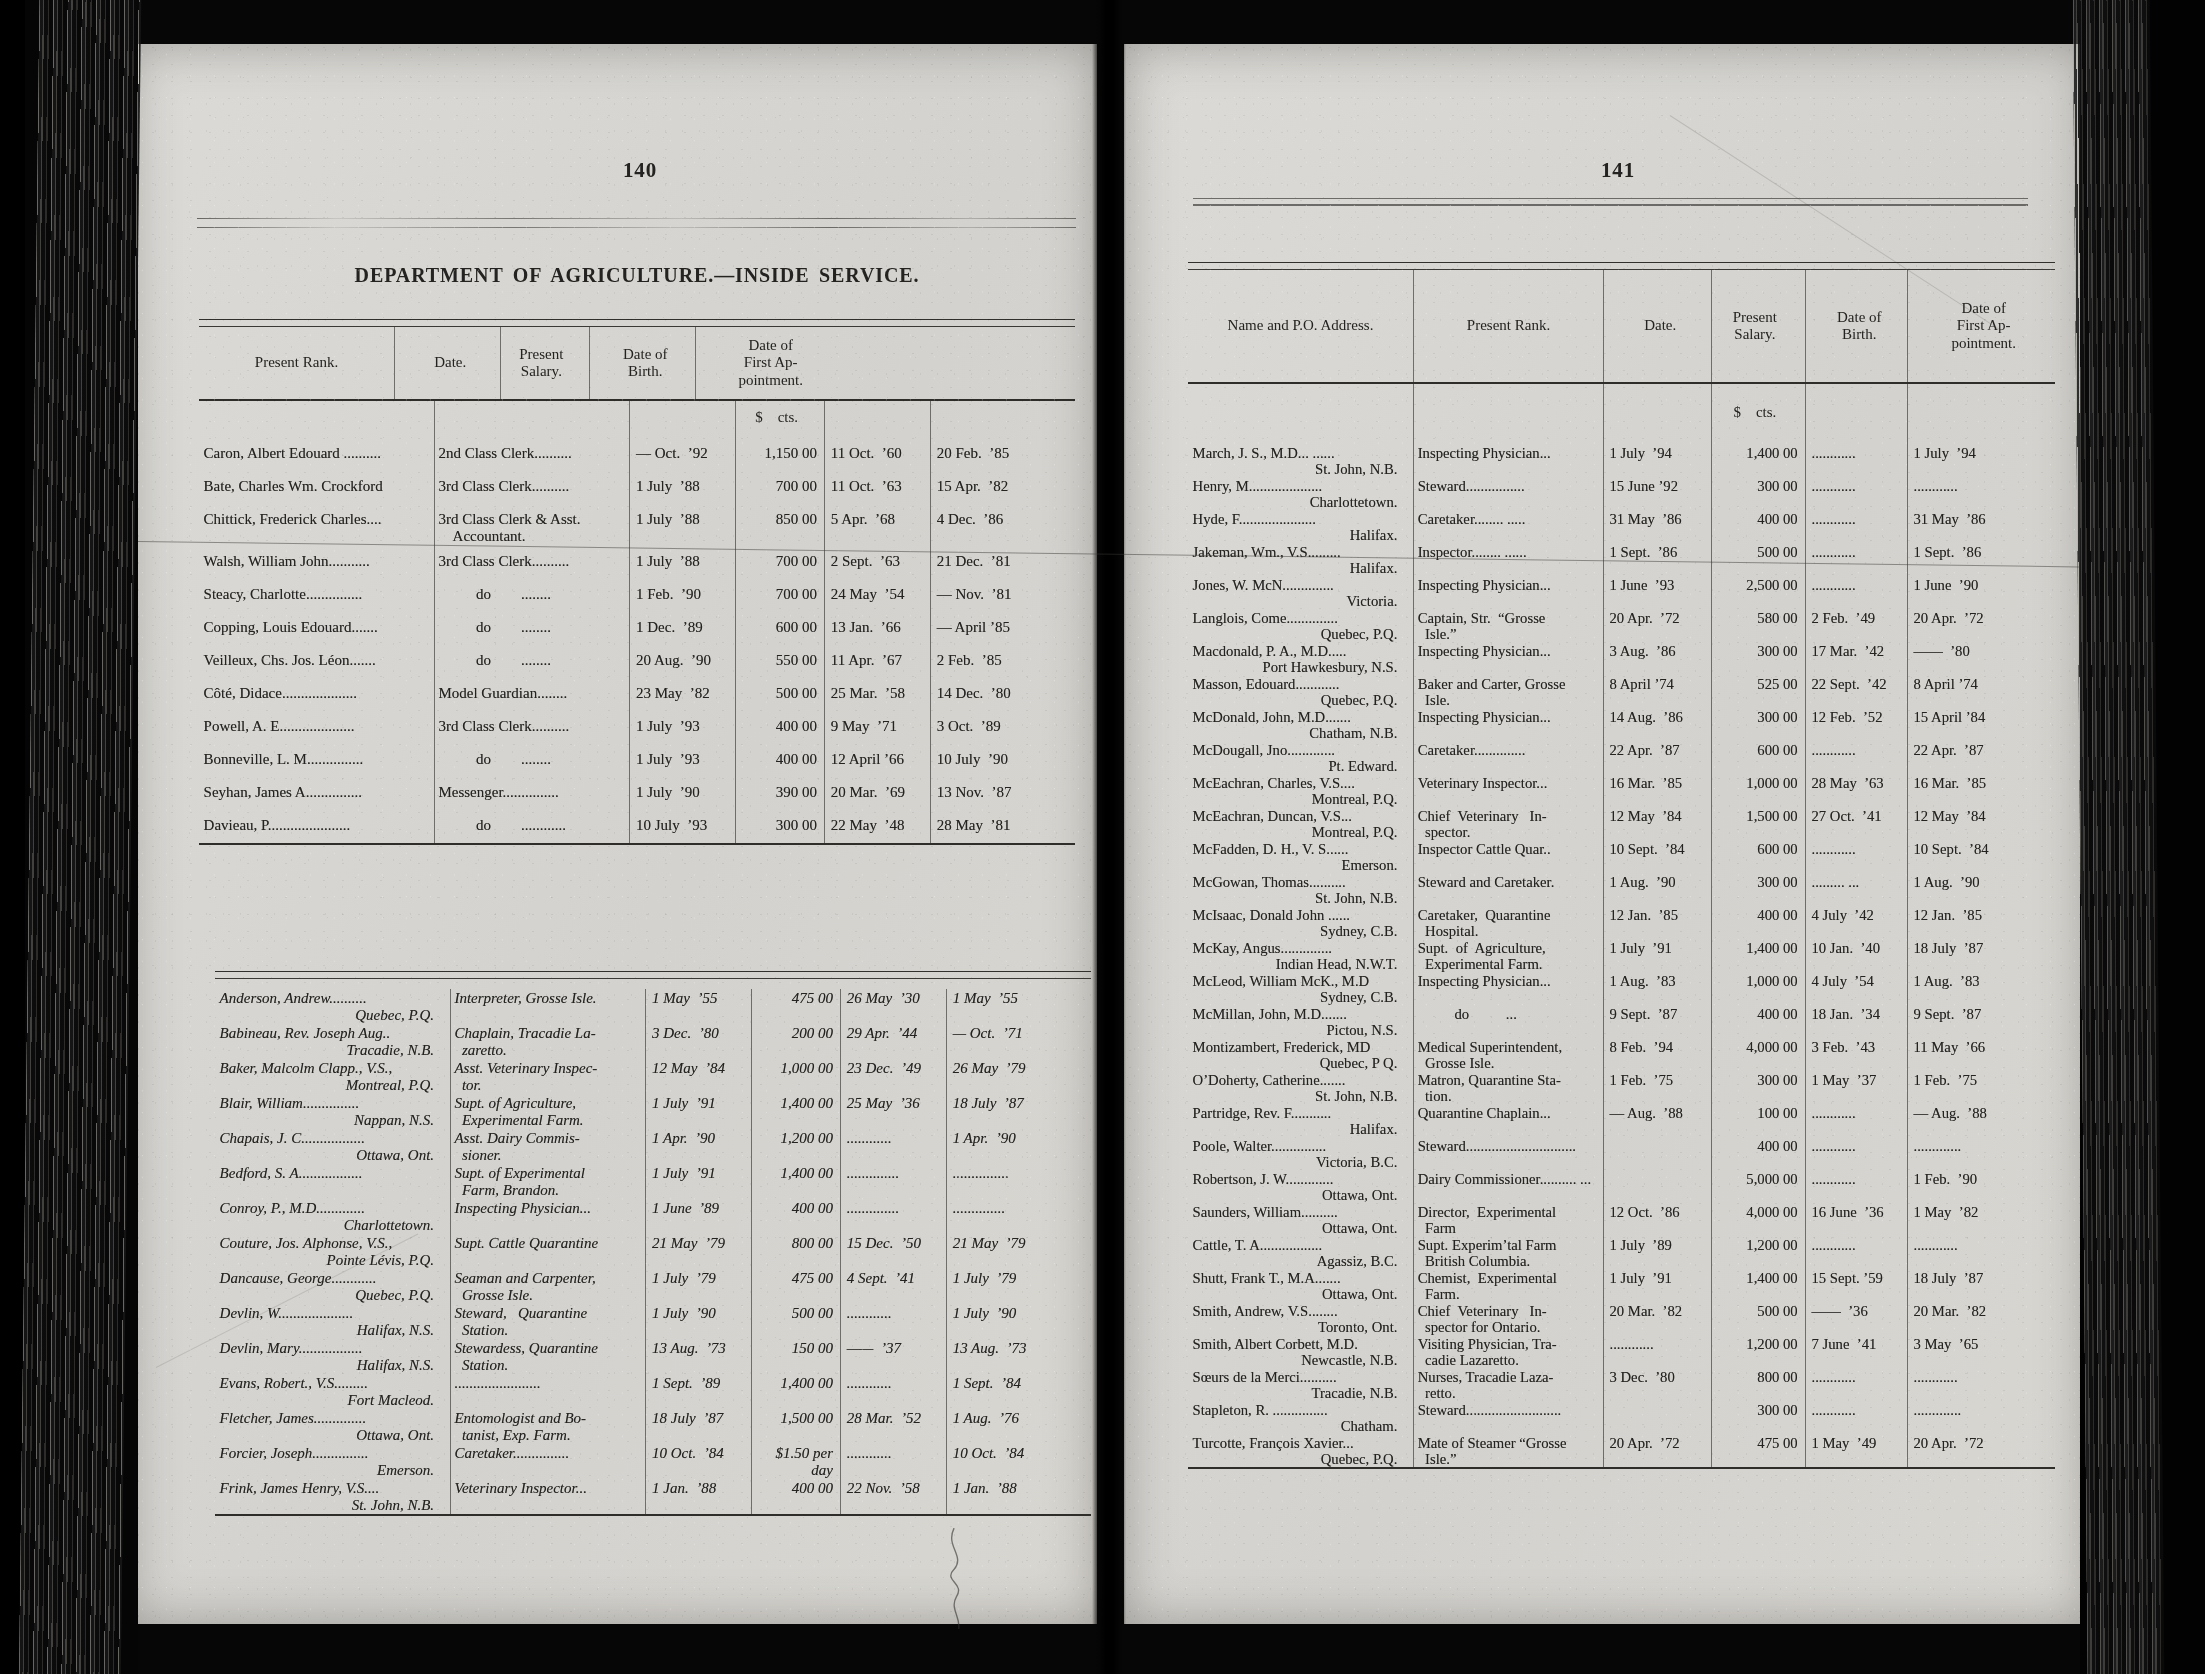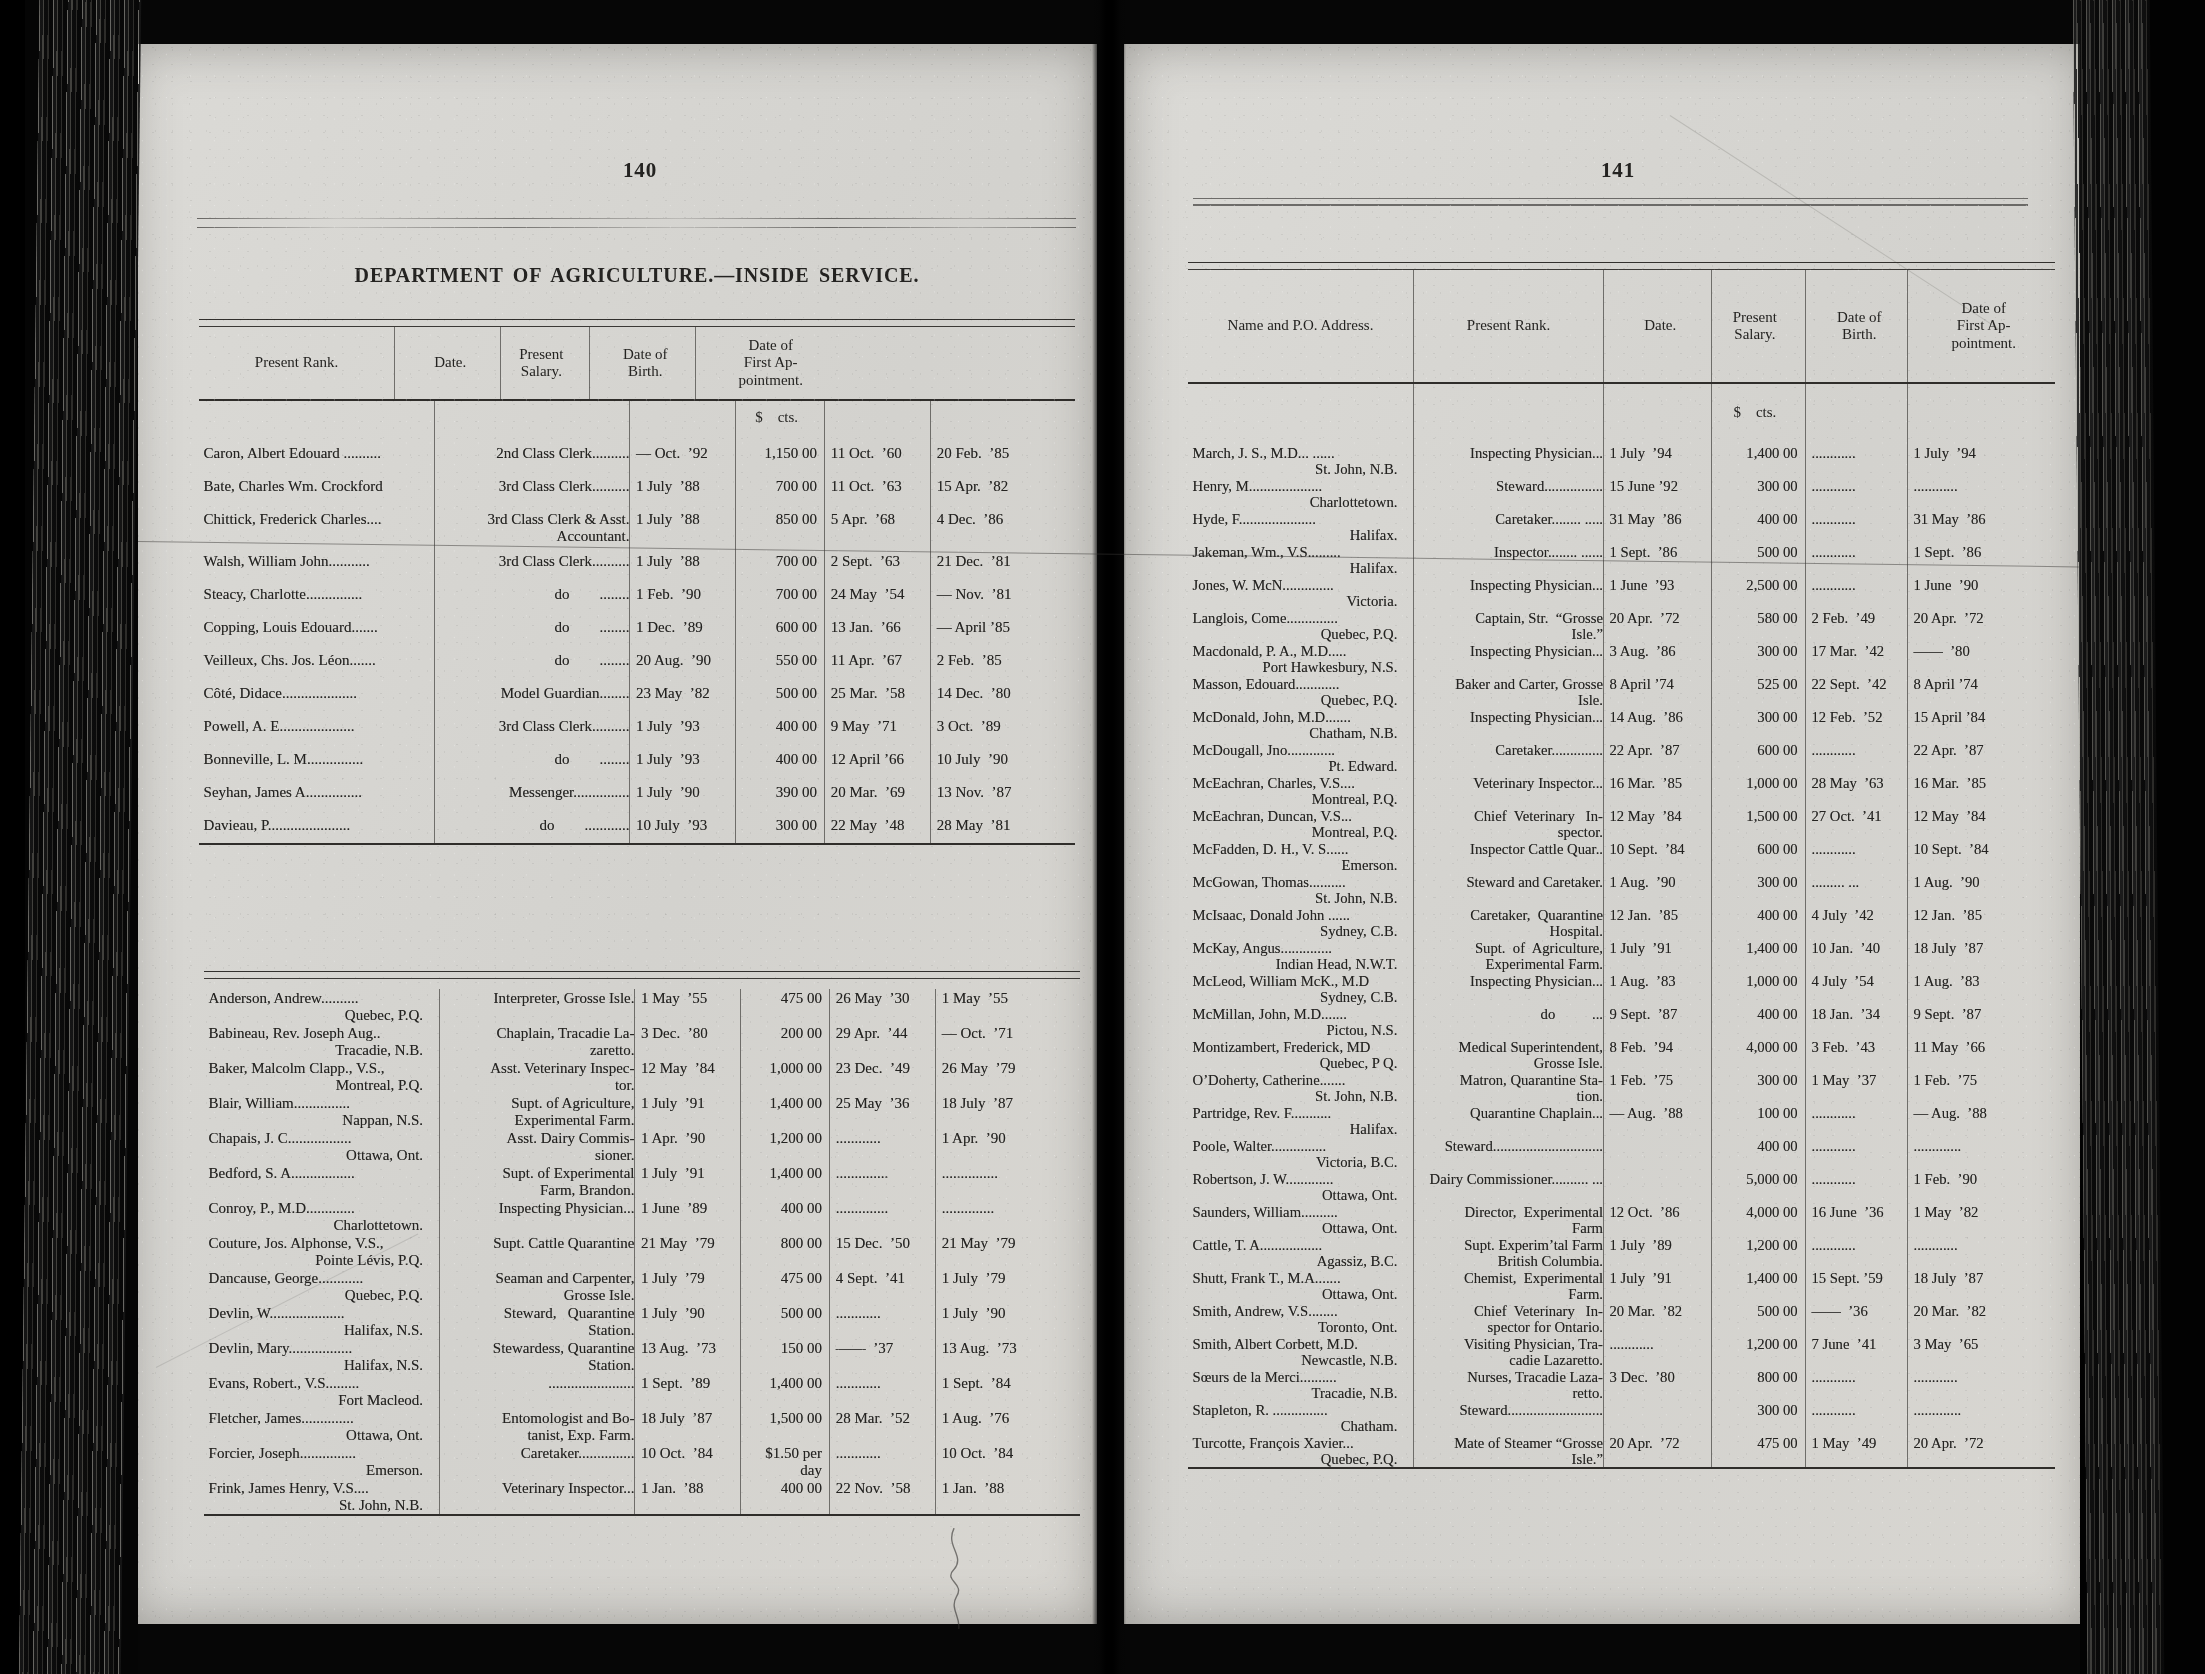--- a/index.html
+++ b/index.html
@@ -47,21 +47,21 @@
   .thead{display:flex;border-bottom:2.8px solid #2f2d2a;}
   .thead .cell{display:flex;align-items:center;justify-content:center;text-align:center;
                white-space:pre-line;font-size:15px;line-height:17.4px;}
   .subhead{display:flex;}
   .subhead .cell{display:flex;align-items:flex-start;justify-content:center;font-size:15px;white-space:pre;}
   .tbody{border-bottom:2.8px solid #2f2d2a;}
   .tbody .trow{align-items:stretch;}
   .nm{white-space:nowrap;overflow:hidden;padding-left:4.6px;}
   .addr{text-align:right;padding-right:15.6px;white-space:nowrap;overflow:hidden;}
   .addr:empty{display:none;}
-  .rk{display:block;white-space:pre;overflow:hidden;padding-left:3.7px;text-align:right;}
+  .rk{display:block;white-space:pre;overflow:hidden;padding-left:3.7px;}
   .c-date,.c-birth,.c-first{padding-left:5.5px;white-space:pre;}
   .c-sal{text-align:right;padding-right:7.3px;white-space:pre;}
   
   .lcols .c-name{width:236px}.lcols .c-rank{width:196px}.lcols .c-date{width:106px}
   .lcols .c-sal{width:89px}.lcols .c-birth{width:106px}.lcols .c-first{width:144px}
   .rcols .c-name{width:226px}.rcols .c-rank{width:190px}.rcols .c-date{width:108px}
   .rcols .c-sal{width:94px}.rcols .c-birth{width:102px}.rcols .c-first{width:146px}
   
   .t-li{font-size:15px;line-height:17.4px;}
   .t-li .thead{height:72px;}
@@ -288,21 +288,21 @@
             </div>
             <div class="cell c-date">10 July  ’93</div>
             <div class="cell c-sal">300 00</div>
             <div class="cell c-birth">22 May  ’48</div>
             <div class="cell c-first">28 May  ’81</div>
           </div>
         </div>
     </div>
 
 
-    <div class="tbl t-lo lcols" style="left:76px;top:927px;width:876px;">
+    <div class="tbl t-lo lcols" style="left:87px;top:927px;width:876px;font-style:italic;">
       <div class="dbl"></div>
       <div class="tbody">
 
           <div class="trow data">
             <div class="cell c-name">
               <div class="nm">Anderson, Andrew..........</div>
               <div class="addr">Quebec, P.Q.</div>
             </div>
             <div class="cell c-rank">
               <span class="rk">Interpreter, Grosse Isle.</span>

